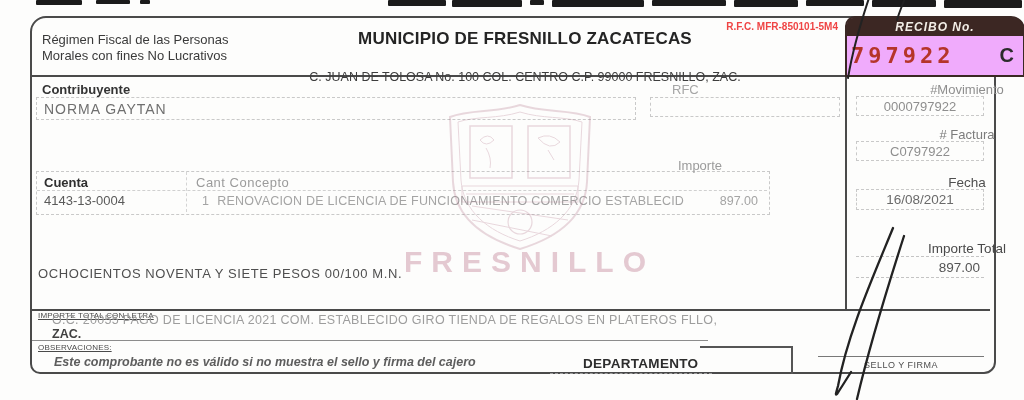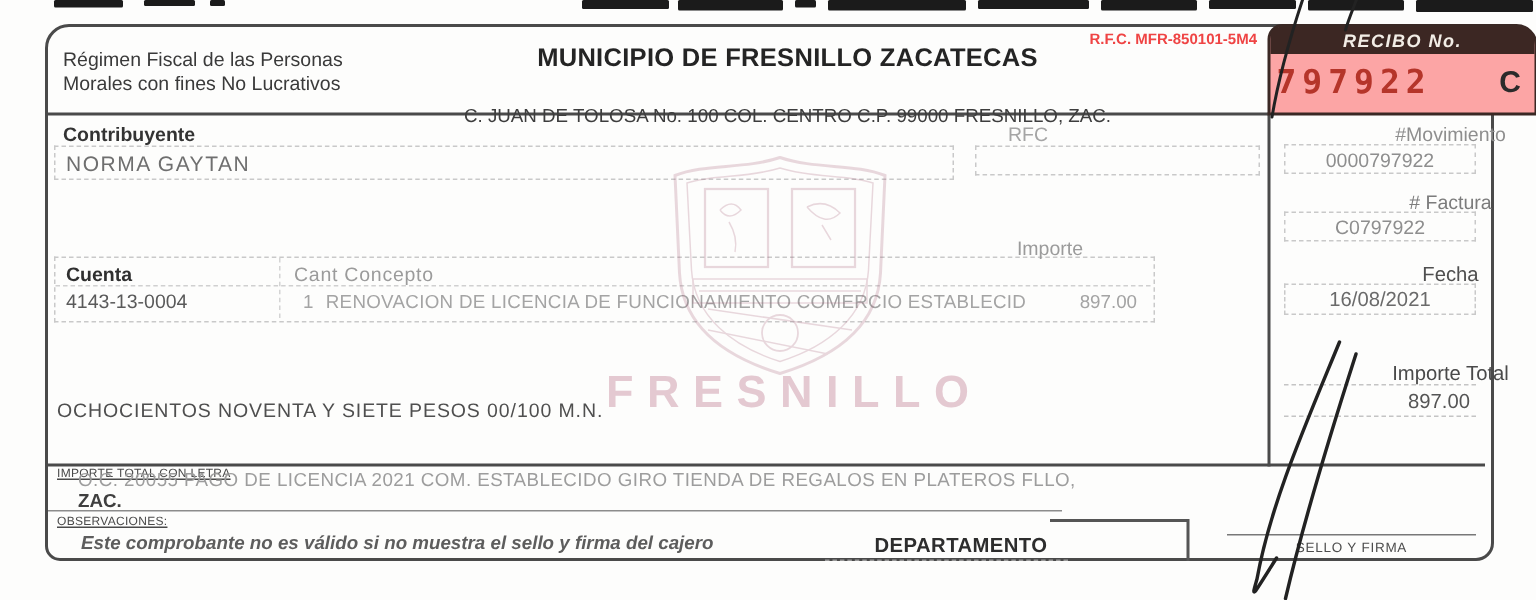--- a/index.html
+++ b/index.html
@@ -25,21 +25,21 @@
   
   .regimen{left:42px;top:32px;font-size:13px;line-height:16px;color:#3a3a3a;}
   .municipio{left:230px;top:29px;width:590px;text-align:center;font-weight:bold;font-size:17px;color:#242424;letter-spacing:.2px;}
   .address{left:230px;top:51px;width:590px;text-align:center;font-size:12.5px;color:#3d3d3d;margin-top:19px;}
   .rfc-emisor{left:560px;top:21px;width:278px;text-align:right;font-weight:bold;font-size:10px;color:#ef4444;}
 
   
   .recibo-box{
     left:845px;top:16px;width:180px;height:61px;
     border:2px solid #3a2824;border-radius:10px 14px 0 0;
-    background:#fca5a5;box-sizing:border-box;
+    background:#f0abfc;box-sizing:border-box;
   }
   .recibo-header{
     height:18px;background:#3c2723;color:#f2ede6;
     font-size:12px;font-weight:bold;font-style:italic;
     text-align:center;line-height:18px;letter-spacing:1px;
     border-radius:6px 9px 0 0;
   }
   .recibo-row{display:flex;align-items:center;height:39px;padding:0 9px 0 4px;}
   .recibo-number{flex:1;text-align:left;color:#b5352a;font-weight:bold;font-size:22px;letter-spacing:4px;font-family:"DejaVu Sans Mono",monospace;}
   .recibo-series{color:#2b2b2b;font-weight:bold;font-size:20px;}

